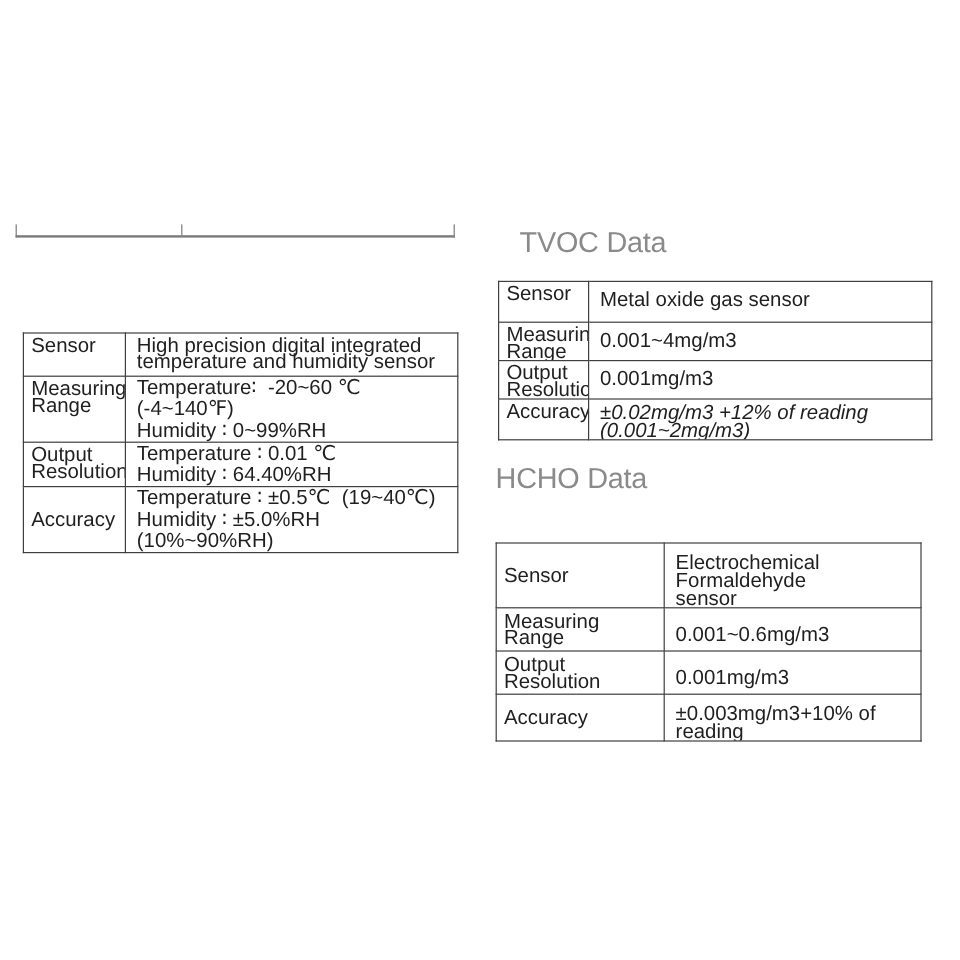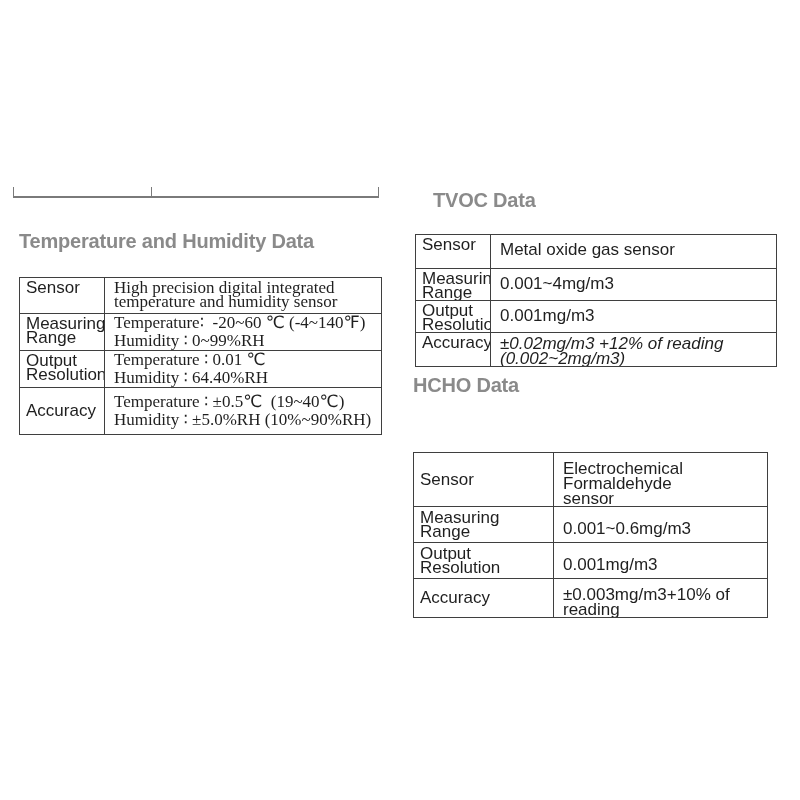--- a/index.html
+++ b/index.html
@@ -18,44 +18,44 @@
     border-right:1px solid #7a7a7a;
     border-bottom:2px solid #7a7a7a;
   }
   .partial-table .mid-divider{
     position:absolute;left:137px;top:0;width:1px;height:100%;
     background:#7a7a7a;
   }
   
   .section-title{
     position:absolute;
-    font-size:20px;font-weight:bold;color:#8a8a8a;
+    font-size:24px;font-weight:normal;color:#8a8a8a;
     letter-spacing:-0.2px;white-space:nowrap;
   }
   #h-temp{left:19px;top:230px;}
   #h-tvoc{left:433px;top:189px;}
-  #h-hcho{left:413px;top:374px;text-align:right;}
+  #h-hcho{left:413px;top:386px;text-align:right;}
   
   table.spec{
     position:absolute;
     border-collapse:collapse;table-layout:fixed;
     font-size:17px;color:#1f1f1f;
   }
   table.spec td{
     border:1px solid #3f3f3f;
     vertical-align:top;
     overflow:hidden;
   }
   td.label{padding:3px 4px 0 6px;line-height:14px;}
   td.content{padding:2px 6px 0 9px;}
   .line{white-space:pre-wrap;line-height:15px;}
 
   
   #t-temp{left:19px;top:277px;width:363px;}
-  #t-temp td.content .line{line-height:18px;font-family:Liberation Serif, serif;}
+  #t-temp td.content .line{line-height:18px;}
   #t-temp tr.r1 td.content{padding-top:3px;}
   #t-temp tr.r1 td.content .line{line-height:14px;}
   #t-temp tr.r2 td.content,
   #t-temp tr.r3 td.content{vertical-align:middle;padding-top:0;}
   #t-temp tr.r4 td.content,
   #t-temp tr.r4 td.label{vertical-align:middle;padding-top:0;}
 
   
   #t-tvoc{left:415px;top:234px;width:362px;}
   #t-tvoc td.content{padding-top:7px;}
@@ -71,21 +71,20 @@
 </style>
 </head>
 <body>
 
 <div id="canvas">
 
   <div class="partial-table">
     <div class="mid-divider"></div>
   </div>
 
-  <div id="h-temp" class="section-title">Temperature and Humidity Data</div>
 
   <table id="t-temp" class="spec">
     <colgroup>
         <col style="width:85px">
         <col>
       </colgroup>
     <tbody>
         <tr class="r1" style="height:36px">
       <td class="label">Sensor</td>
       <td class="content">
@@ -139,21 +138,21 @@
     <tr class="r3" style="height:30px">
       <td class="label">Output Resolution</td>
       <td class="content">
         <div class="line">0.001mg/m3</div>
       </td>
     </tr>
     <tr class="r4" style="height:31px">
       <td class="label">Accuracy</td>
       <td class="content">
         <div class="line">±0.02mg/m3 +12% of reading</div>
-        <div class="line">(0.002~2mg/m3)</div>
+        <div class="line">(0.001~2mg/m3)</div>
       </td>
     </tr>
   </tbody>
     </table>
 
   <div id="h-hcho" class="section-title">HCHO Data</div>
 
   <table id="t-hcho" class="spec">
     <colgroup>
         <col style="width:140px">

